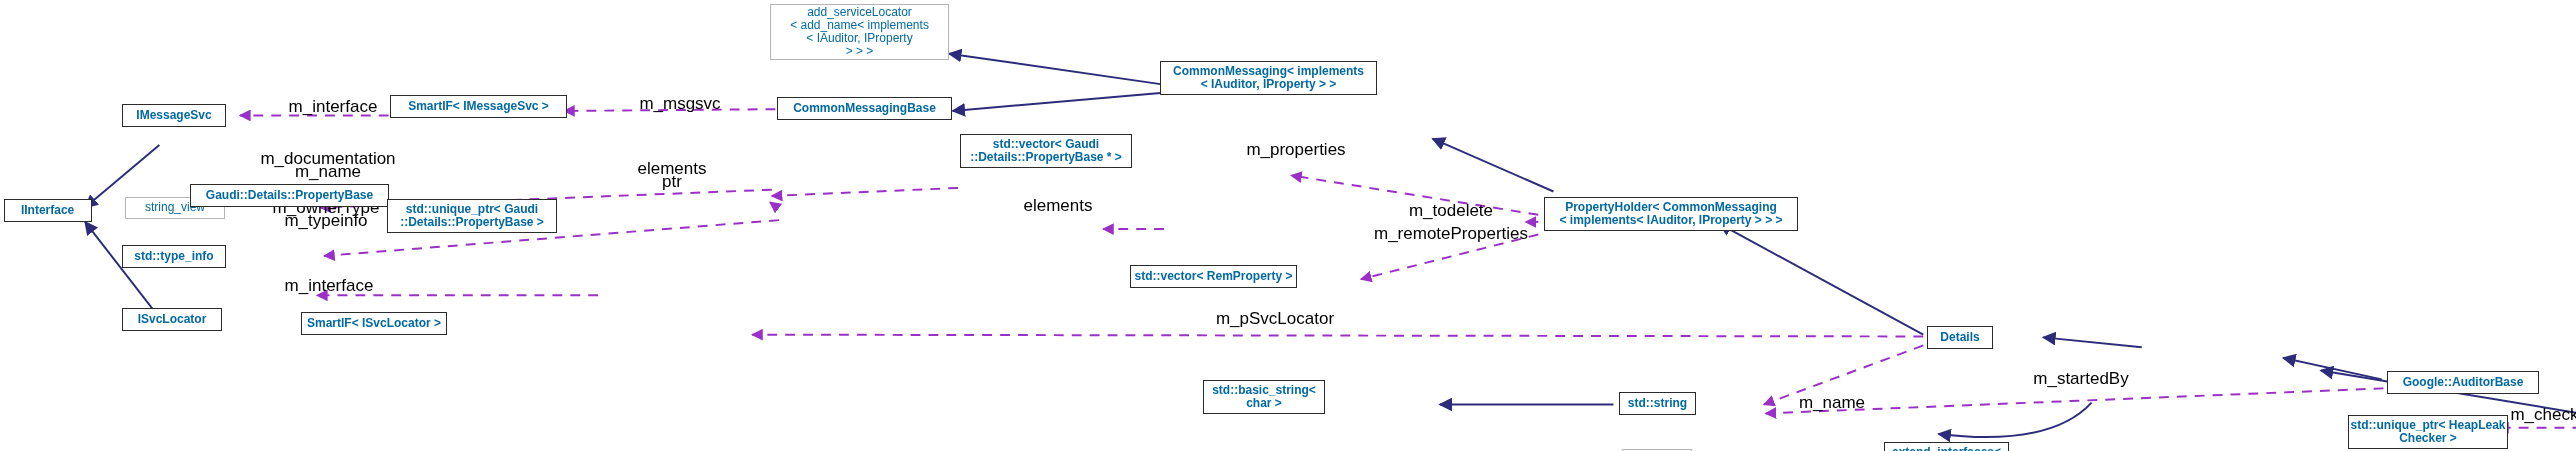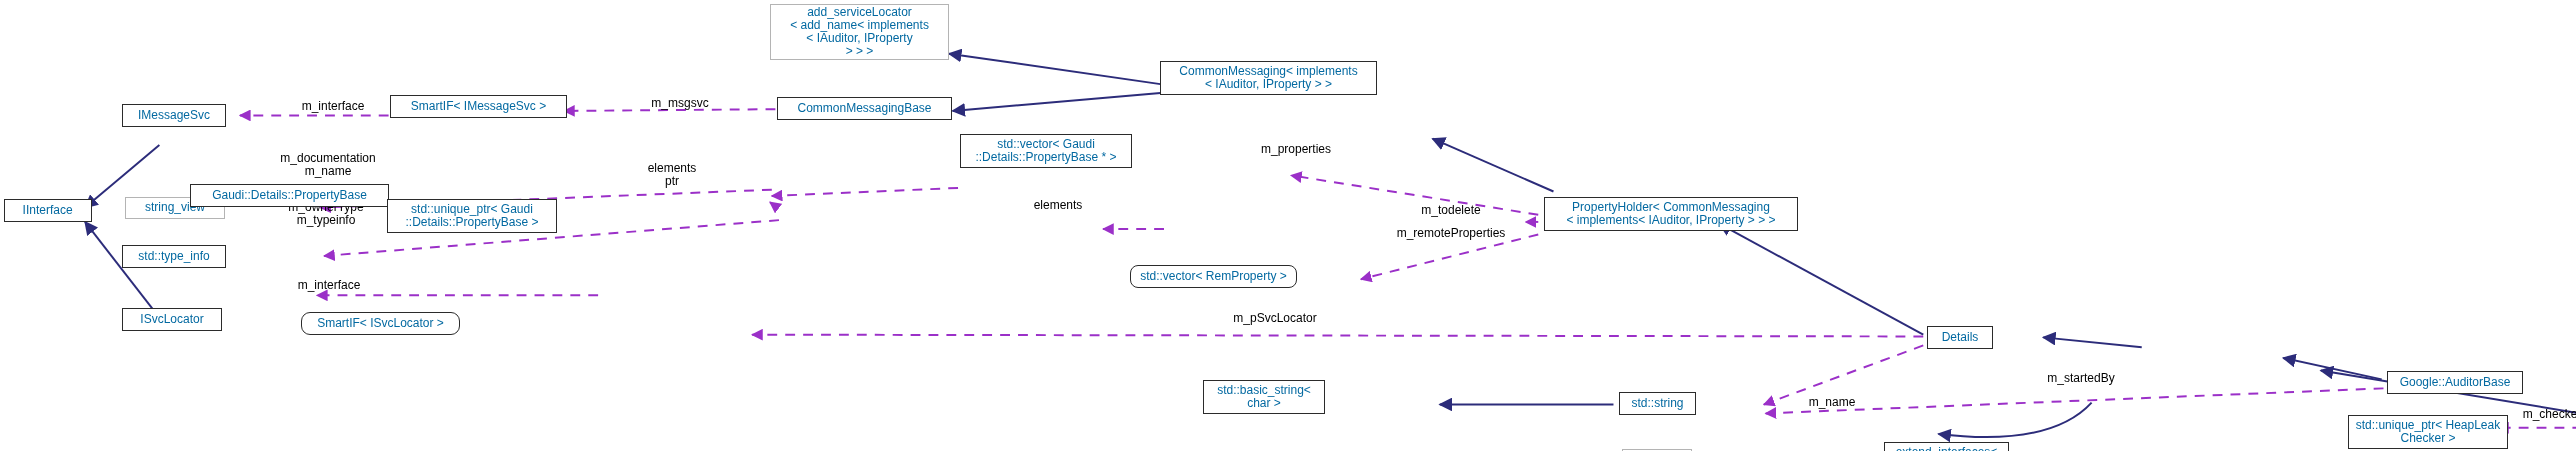--- a/index.html
+++ b/index.html
@@ -32,27 +32,28 @@
     font-size: 12px;
     line-height: 13px;
     color: #0369a1;
     background: #ffffff;
     white-space: pre;
     padding: 0.9px 3.6px;
     z-index: 3;
   }
   .node.solid {
     border: 1.3px solid #2b2b2b;
+    font-weight: bold;
   }
   .node.grey {
     border: 1.1px solid #b4b4b4;
   }
   .edge-label {
     position: absolute;
-    font-size: 12px;
+    font-size: 17px;
     line-height: 13px;
     color: #000000;
     white-space: pre;
     text-align: center;
     background: transparent;
     z-index: 2;
     transform: translateX(-50%);
   }
 </style>
 </head>
@@ -128,41 +129,41 @@
 
   <div class="node solid" style="left:190px;top:184px;width:199px;height:23px;">Gaudi::Details::PropertyBase</div>
 
   <div class="node solid" style="left:960px;top:134px;width:172px;height:34px;">std::vector&lt; Gaudi
 ::Details::PropertyBase * &gt;</div>
 
   <div class="node solid" style="left:387px;top:199px;width:170px;height:34px;">std::unique_ptr&lt; Gaudi
 ::Details::PropertyBase &gt;</div>
 
 
-  <div class="node solid" style="left:1130px;top:265px;width:167px;height:23px;border-radius:8px;">std::vector&lt; RemProperty &gt;</div>
+  <div class="node solid" style="left:1130px;top:265px;width:167px;height:23px;">std::vector&lt; RemProperty &gt;</div>
 
   <div class="node solid" style="left:1544px;top:197px;width:254px;height:34px;">PropertyHolder&lt; CommonMessaging
 &lt; implements&lt; IAuditor, IProperty &gt; &gt; &gt;</div>
 
-  <div class="node solid" style="left:301px;top:312px;width:159px;height:23px;border-radius:9px;">SmartIF&lt; ISvcLocator &gt;</div>
+  <div class="node solid" style="left:301px;top:312px;width:146px;height:23px;">SmartIF&lt; ISvcLocator &gt;</div>
 
   <div class="node solid" style="left:1203px;top:380px;width:122px;height:34px;">std::basic_string&lt;
 char &gt;</div>
 
   <div class="node solid" style="left:1619px;top:392px;width:77px;height:23px;">std::string</div>
 
   <div class="node grey" style="left:1622px;top:449px;width:70px;height:21.5px;">Interfaces</div>
 
   <div class="node solid" style="left:1884px;top:442px;width:125px;height:34px;">extend_interfaces&lt;
 Interfaces... &gt;</div>
 
   <div class="node solid" style="left:1927px;top:326px;width:66px;height:23px;">Details</div>
 
 
-  <div class="node solid" style="left:2387px;top:371px;width:136px;height:23px;">Google::AuditorBase</div>
+  <div class="node solid" style="left:2387px;top:371px;width:152px;height:23px;">Google::AuditorBase</div>
 
   <div class="node solid" style="left:2348px;top:415px;width:160px;height:34px;">std::unique_ptr&lt; HeapLeak
 Checker &gt;</div>
 
   <div class="edge-label" style="left:333px;top:100px;">m_interface</div>
 
   <div class="edge-label" style="left:680px;top:97px;">m_msgsvc</div>
 
   <div class="edge-label" style="left:328px;top:152px;">m_documentation
 m_name</div>

